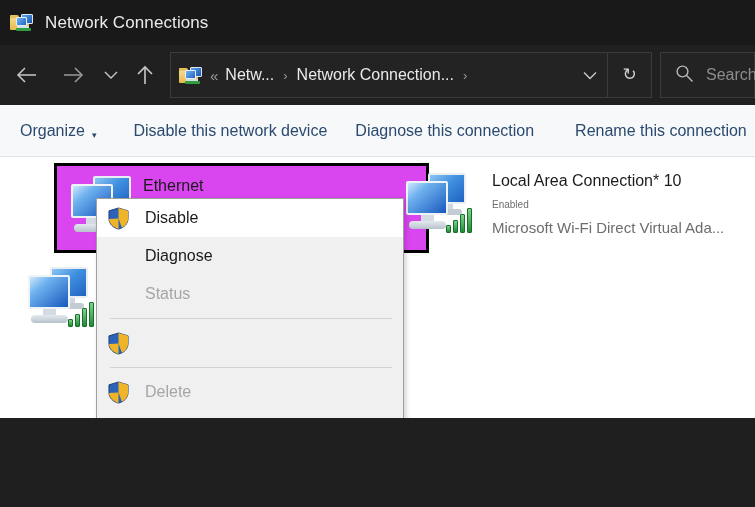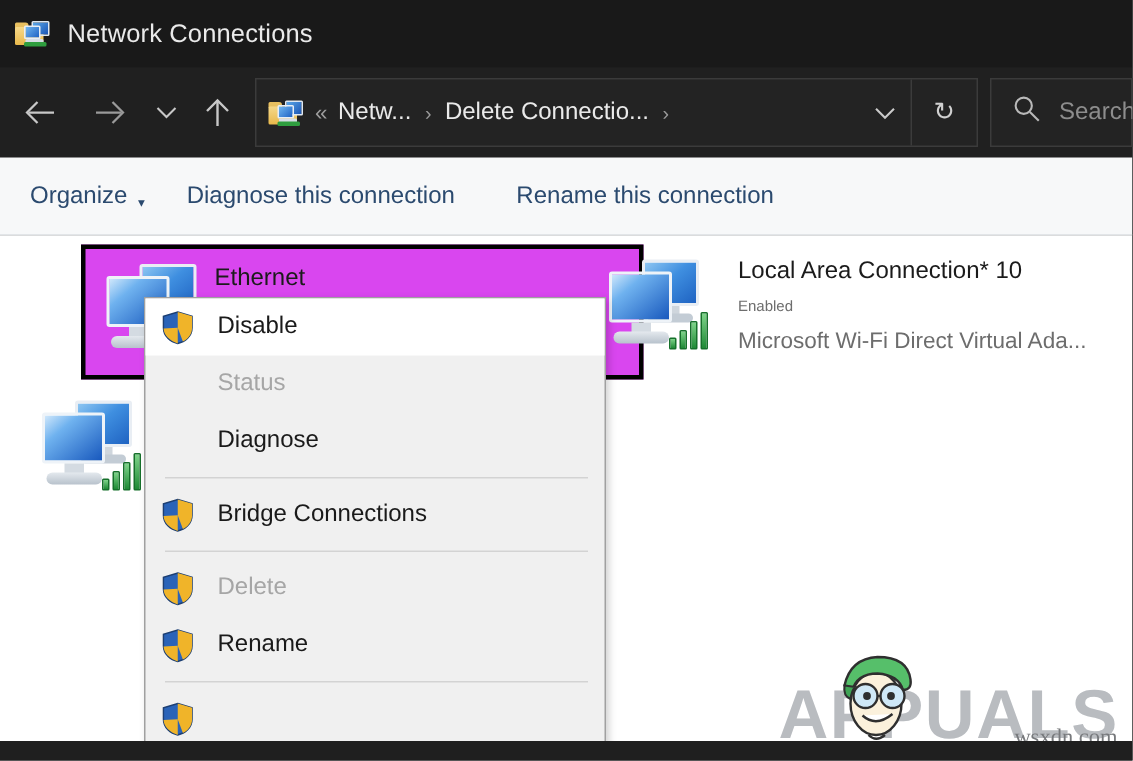--- a/index.html
+++ b/index.html
@@ -4,21 +4,21 @@
 <style>
   * { box-sizing: border-box; margin: 0; padding: 0; }
   html, body {
     width: 755px; height: 507px;
     overflow: hidden;
     font-family: "Liberation Sans", sans-serif;
     background: #1f1f1f;
   }
   #app {
     position: relative;
-    width: 755px; height: 494px;
+    width: 755px; height: 418px;
     background: #1f1f1f;
     overflow: hidden;
   }
 
   
   #titlebar {
     position: absolute; left: 0; top: 0;
     width: 755px; height: 45px;
     background: #191919;
     display: flex; align-items: center;
@@ -319,21 +319,21 @@
         <div class="mini-pc" style="top:3px;">
           <div class="m1"></div>
             <div class="m2"></div>
           <div class="mbase"></div>
             <div class="mgrn"></div>
         </div>
       </div>
       <span class="bc-chev">«</span>
       <span class="bc-seg">Netw...</span>
       <span class="bc-arrow">›</span>
-      <span class="bc-seg">Delete Connectio...</span>
+      <span class="bc-seg">Network Connection...</span>
       <span class="bc-arrow">›</span>
       <span class="bc-spacer"></span>
       <span class="bc-dd">
         <svg width="14" height="9" viewBox="0 0 14 9" fill="none" stroke="currentColor" stroke-width="1.4">
             <path d="M1 1.5 L7 7.5 L13 1.5"></path>
           </svg>
       </span>
       <span class="bc-refresh">↻</span>
     </div>
 
@@ -346,20 +346,21 @@
       </span>
       <span class="s-ph">Search Network Connections</span>
     </div>
   </div>
 
   <div id="cmdbar">
     <div class="cmd-item cmd-organize">
       <span>Organize</span>
       <span class="cmd-caret">▾</span>
     </div>
+    <div class="cmd-item cmd-disable">Disable this network device</div>
     <div class="cmd-item cmd-diagnose">Diagnose this connection</div>
     <div class="cmd-item cmd-rename">Rename this connection</div>
   </div>
 
   <div id="content">
 
     <div class="conn-tile" id="tile-ethernet">
       <div class="adapter-ico">
         <div class="mon-back"></div>
           <div class="mon-back-neck"></div>
@@ -437,39 +438,38 @@
 
     <div class="mi hl">
       <svg class="shield" viewBox="0 0 22 24">
         <path d="M11 1 L21 4 V12 C21 18 16 22 11 23 C6 22 1 18 1 12 V4 Z" fill="#2a63b8" stroke="#1d3f73" stroke-width="1"></path>
         <path d="M11 1 L21 4 V12 C21 16.4 18.2 19.8 14.6 21.6 L11 12 Z" fill="#f0b429"></path>
         <path d="M11 12 L1.1 12.6 C1.3 17.2 5.4 21.2 11 23 Z" fill="#f0b429"></path>
       </svg>
       <span class="mi-label">Disable</span>
     </div>
 
+    <div class="mi">
+      <span class="noshield"></span>
+      <span class="mi-label">Diagnose</span>
+    </div>
+
     <div class="mi disabled">
       <span class="noshield"></span>
       <span class="mi-label">Status</span>
-    </div>
-
-    <div class="mi">
-      <span class="noshield"></span>
-      <span class="mi-label">Diagnose</span>
     </div>
 
     <div class="mi-sep"></div>
 
     <div class="mi">
       <svg class="shield" viewBox="0 0 22 24">
         <path d="M11 1 L21 4 V12 C21 18 16 22 11 23 C6 22 1 18 1 12 V4 Z" fill="#2a63b8" stroke="#1d3f73" stroke-width="1"></path>
         <path d="M11 1 L21 4 V12 C21 16.4 18.2 19.8 14.6 21.6 L11 12 Z" fill="#f0b429"></path>
         <path d="M11 12 L1.1 12.6 C1.3 17.2 5.4 21.2 11 23 Z" fill="#f0b429"></path>
       </svg>
-      <span class="mi-label">Bridge Connections</span>
     </div>
 
     <div class="mi-sep"></div>
 
 
     <div class="mi disabled">
       <svg class="shield" viewBox="0 0 22 24">
         <path d="M11 1 L21 4 V12 C21 18 16 22 11 23 C6 22 1 18 1 12 V4 Z" fill="#2a63b8" stroke="#1d3f73" stroke-width="1"></path>
         <path d="M11 1 L21 4 V12 C21 16.4 18.2 19.8 14.6 21.6 L11 12 Z" fill="#f0b429"></path>
         <path d="M11 12 L1.1 12.6 C1.3 17.2 5.4 21.2 11 23 Z" fill="#f0b429"></path>

